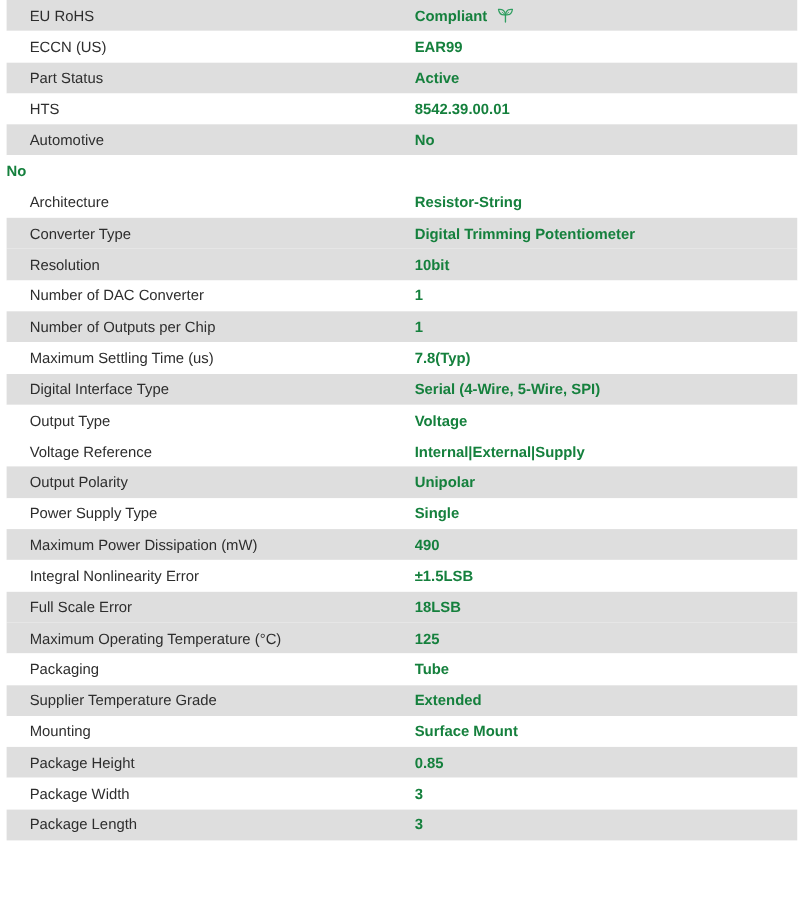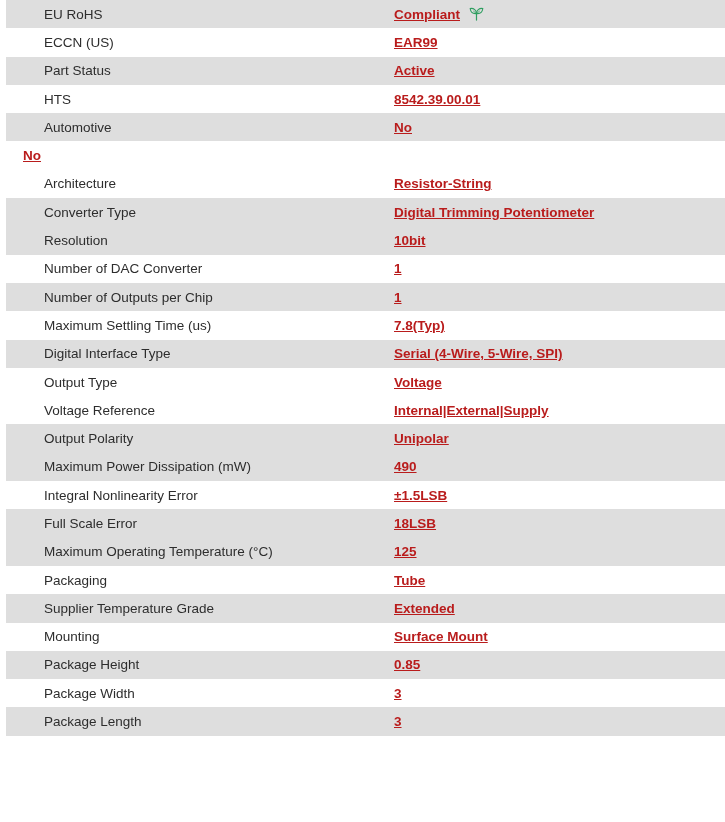--- a/index.html
+++ b/index.html
@@ -14,41 +14,39 @@
     width: 725px;
     display: flex;
     flex-direction: column;
   }
   .spec-row {
     display: flex;
     align-items: center;
     height: 28.3px;
     margin-left: 6px;
     background: #ffffff;
-    padding-left: 17px;
   }
   .spec-row.alt {
     background: #dedede;
   }
   .spec-label {
     flex: 0 0 371px;
     padding-left: 21px;
     font-size: 13.5px;
     color: #2d2d2d;
     white-space: nowrap;
   }
   .spec-value {
     font-size: 13.5px;
     font-weight: 700;
-    color: #b91c1c;
+    color: #15803d;
     display: flex;
     align-items: center;
     gap: 9px;
     white-space: nowrap;
-    text-decoration: underline;
   }
   .leaf-icon {
     display: inline-flex;
     align-items: center;
     cursor: pointer;
     line-height: 0;
   }
 </style>
 </head>
 <body>
@@ -150,20 +148,26 @@
       <span class="spec-value">
         <span>Internal|External|Supply</span>
       </span>
     </div>
     <div class="spec-row alt">
       <span class="spec-label">Output Polarity</span>
       <span class="spec-value">
         <span>Unipolar</span>
       </span>
     </div>
+    <div class="spec-row">
+      <span class="spec-label">Power Supply Type</span>
+      <span class="spec-value">
+        <span>Single</span>
+      </span>
+    </div>
     <div class="spec-row alt">
       <span class="spec-label">Maximum Power Dissipation (mW)</span>
       <span class="spec-value">
         <span>490</span>
       </span>
     </div>
     <div class="spec-row">
       <span class="spec-label">Integral Nonlinearity Error</span>
       <span class="spec-value">
         <span>±1.5LSB</span>

